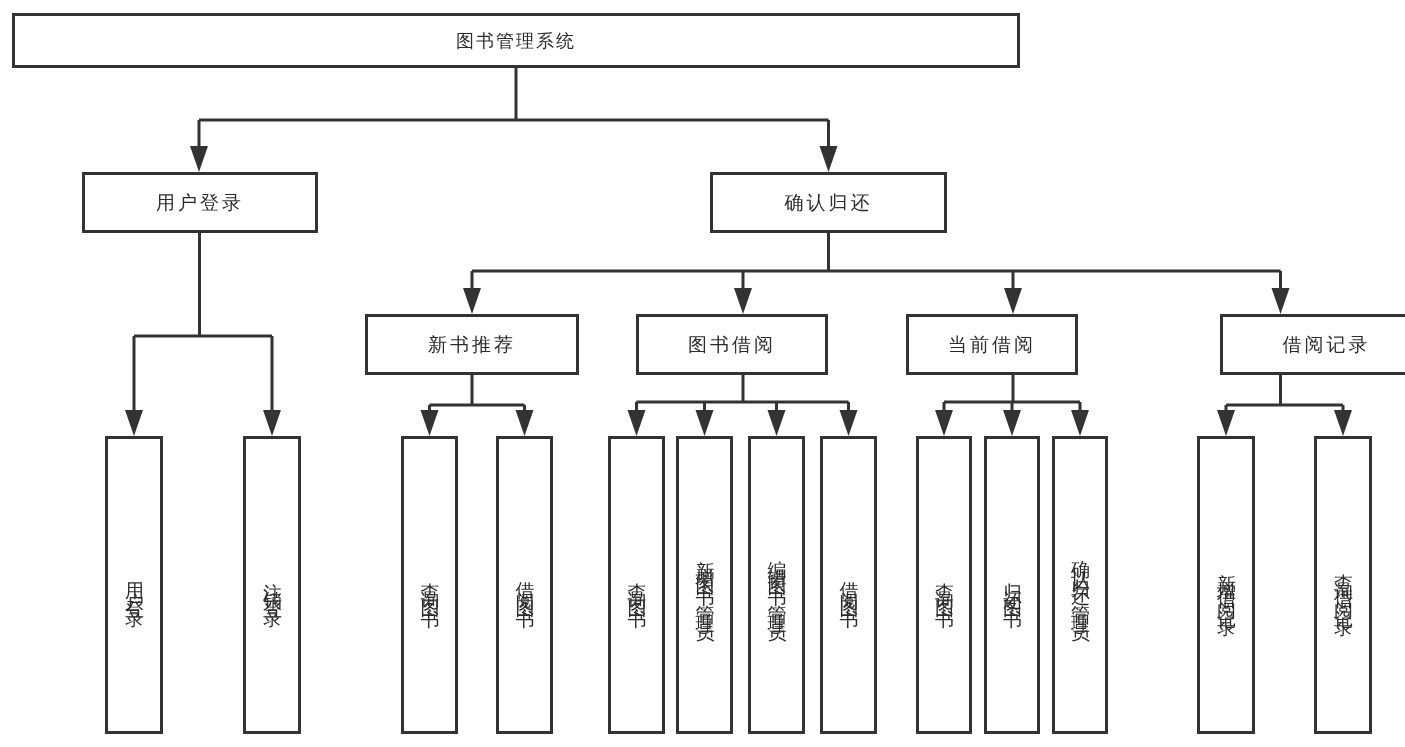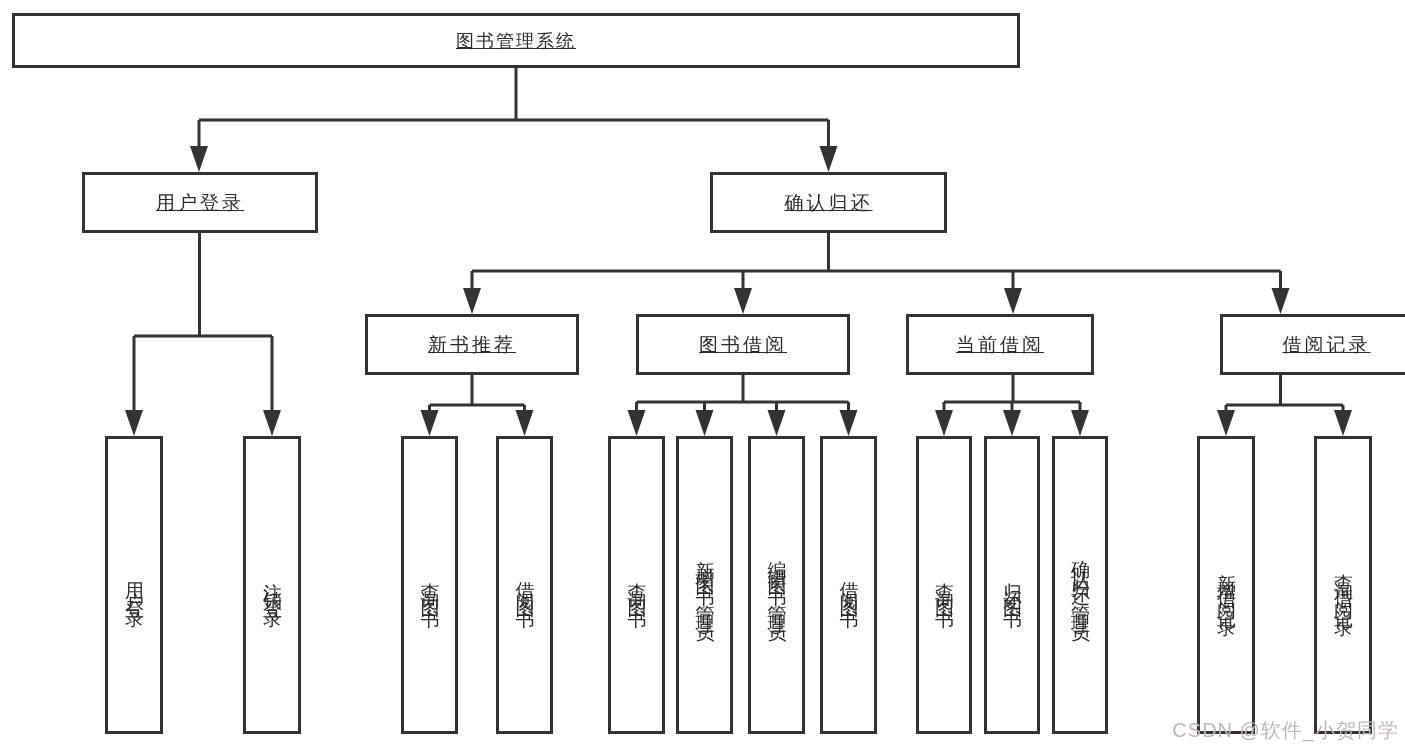--- a/index.html
+++ b/index.html
@@ -5,21 +5,21 @@
   html,body{margin:0;padding:0;background:#ffffff;}
   #canvas{
     position:relative;width:1405px;height:747px;background:#ffffff;overflow:hidden;
     font-family:"Liberation Sans","DejaVu Sans",sans-serif;
   }
   #connectors{position:absolute;left:0;top:0;z-index:1;}
   .box{
     position:absolute;box-sizing:border-box;border:3px solid #333333;background:#ffffff;
     display:flex;align-items:center;justify-content:center;color:#2b2b2b;z-index:2;
   }
-  .hbox{font-size:19px;letter-spacing:3px;white-space:nowrap;text-decoration:underline;}
+  .hbox{font-size:19px;letter-spacing:3px;white-space:nowrap;}
   .root-box{font-size:18px;letter-spacing:2px;}
   .vbox span{
     writing-mode:vertical-lr;text-orientation:mixed;
     font-size:19px;letter-spacing:9px;line-height:1.1;white-space:nowrap;
   }
   .watermark{
     position:absolute;top:717px;right:6px;z-index:5;
     font-size:20px;letter-spacing:1px;white-space:nowrap;
   }
 </style>
@@ -104,24 +104,24 @@
   <div class="box hbox" style="left:82px;top:172px;width:236px;height:61px;">
     <span>用户登录</span>
   </div>
   <div class="box hbox" style="left:710px;top:172px;width:237px;height:61px;">
     <span>确认归还</span>
   </div>
 
   <div class="box hbox" style="left:365px;top:314px;width:214px;height:61px;">
     <span>新书推荐</span>
   </div>
-  <div class="box hbox" style="left:636px;top:314px;width:214px;height:61px;">
+  <div class="box hbox" style="left:636px;top:314px;width:192px;height:61px;">
     <span>图书借阅</span>
   </div>
-  <div class="box hbox" style="left:906px;top:314px;width:188px;height:61px;">
+  <div class="box hbox" style="left:906px;top:314px;width:172px;height:61px;">
     <span>当前借阅</span>
   </div>
   <div class="box hbox" style="left:1220px;top:314px;width:213px;height:61px;">
     <span>借阅记录</span>
   </div>
 
   <div class="box vbox" style="left:105px;top:436px;width:58px;height:298px;">
     <span>用户登录</span>
   </div>
   <div class="box vbox" style="left:243px;top:436px;width:58px;height:298px;">
@@ -158,15 +158,14 @@
     <span>确认归还（管理员）</span>
   </div>
 
   <div class="box vbox" style="left:1197px;top:436px;width:58px;height:298px;">
     <span>新增借阅记录</span>
   </div>
   <div class="box vbox" style="left:1314px;top:436px;width:58px;height:298px;">
     <span>查询借阅记录</span>
   </div>
 
-  <div class="watermark" style="color:#c1b6b7;">CSDN @软件_小贺同学</div>
 
 </div>
 
 </body></html>

